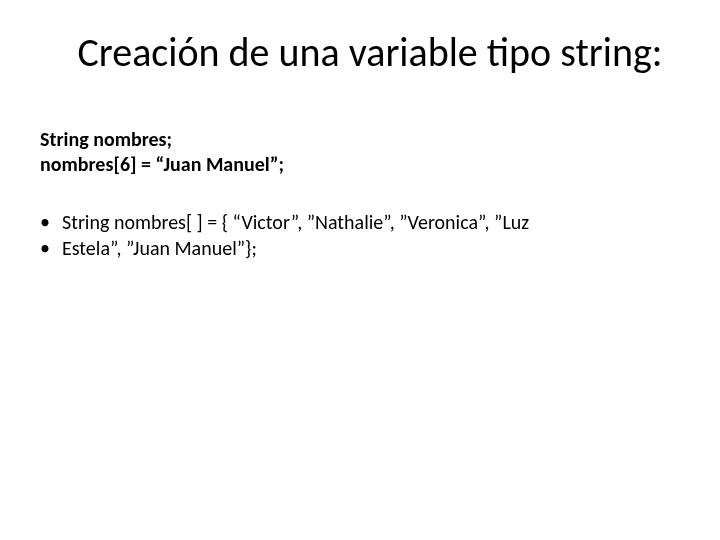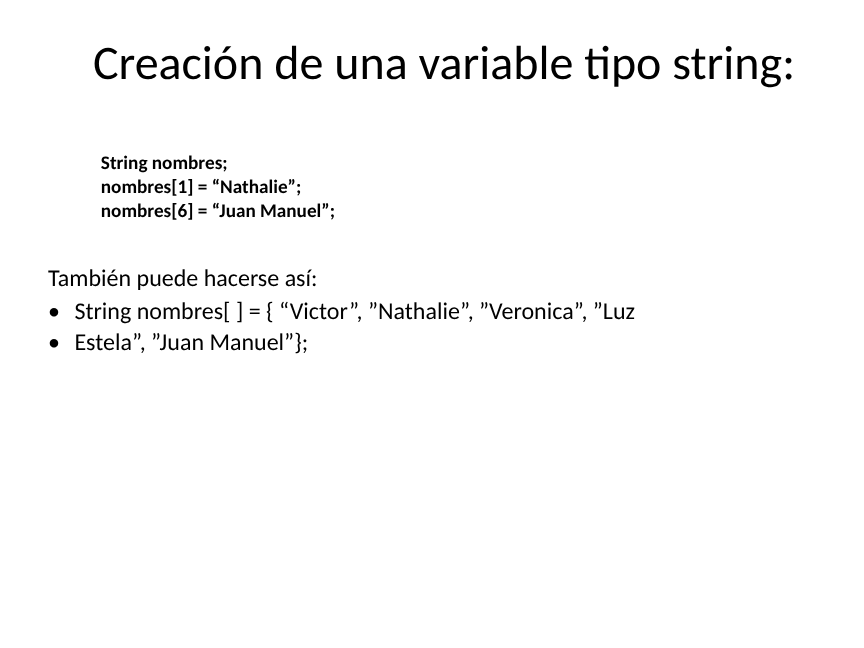--- a/index.html
+++ b/index.html
@@ -17,25 +17,24 @@
     }
     .title {
       font-size: 40px;
       font-weight: 400;
       text-align: center;
       margin-top: 8px;
       margin-bottom: 50px;
       padding-left: 20px;
     }
     .code-block {
-      font-size: 16px;
+      font-size: 20px;
       font-weight: 700;
       line-height: 1.25;
       margin-bottom: 32px;
-      margin-left: 44px;
     }
     .code-line {
       display: block;
     }
     .also-section {
       font-size: 20px;
       font-weight: 400;
       line-height: 1.3;
     }
     .also-intro {
@@ -55,26 +54,24 @@
       flex: 1;
     }
   </style>
 </head>
 <body>
 
 <h1 class="title">Creación de una variable tipo string:</h1>
 
 <div class="code-block">
   <span class="code-line">String nombres;</span>
-  <span class="code-line">nombres[1] = “Nathalie”;</span>
   <span class="code-line">nombres[6] = “Juan Manuel”;</span>
 </div>
 
 <div class="also-section">
-  <div class="also-intro">También puede hacerse así:</div>
   <div class="bullet-line">
     <span class="bullet">•</span>
     <span class="bullet-text">String nombres[ ] = { “Victor”, ”Nathalie”, ”Veronica”, ”Luz</span>
   </div>
   <div class="bullet-line">
     <span class="bullet">•</span>
     <span class="bullet-text">Estela”, ”Juan Manuel”};</span>
   </div>
 </div>
 

